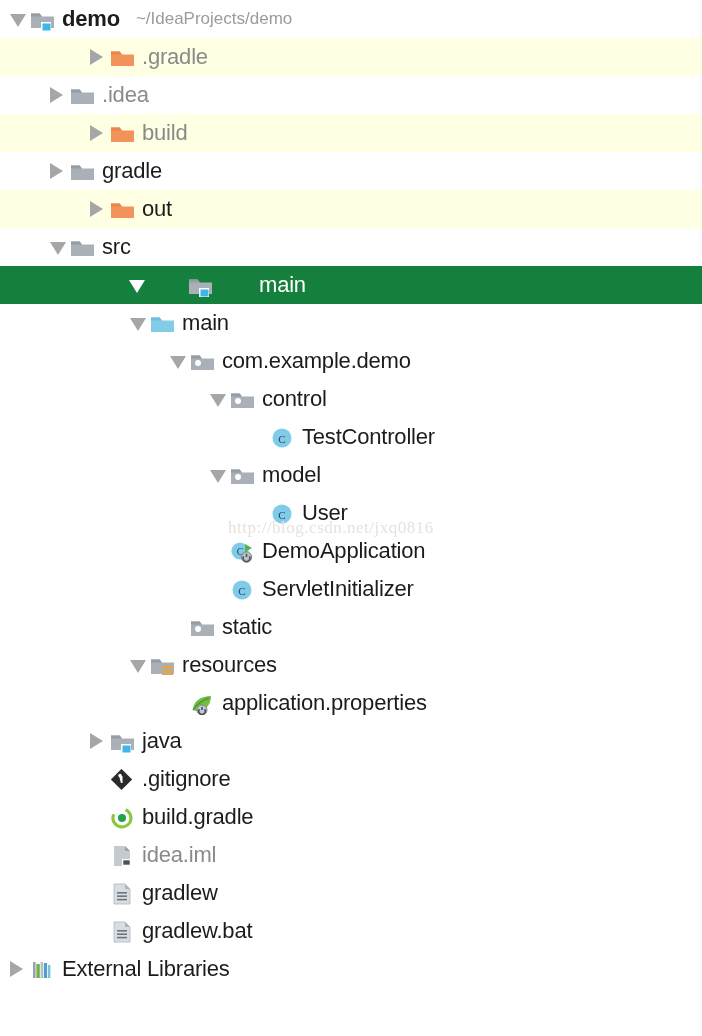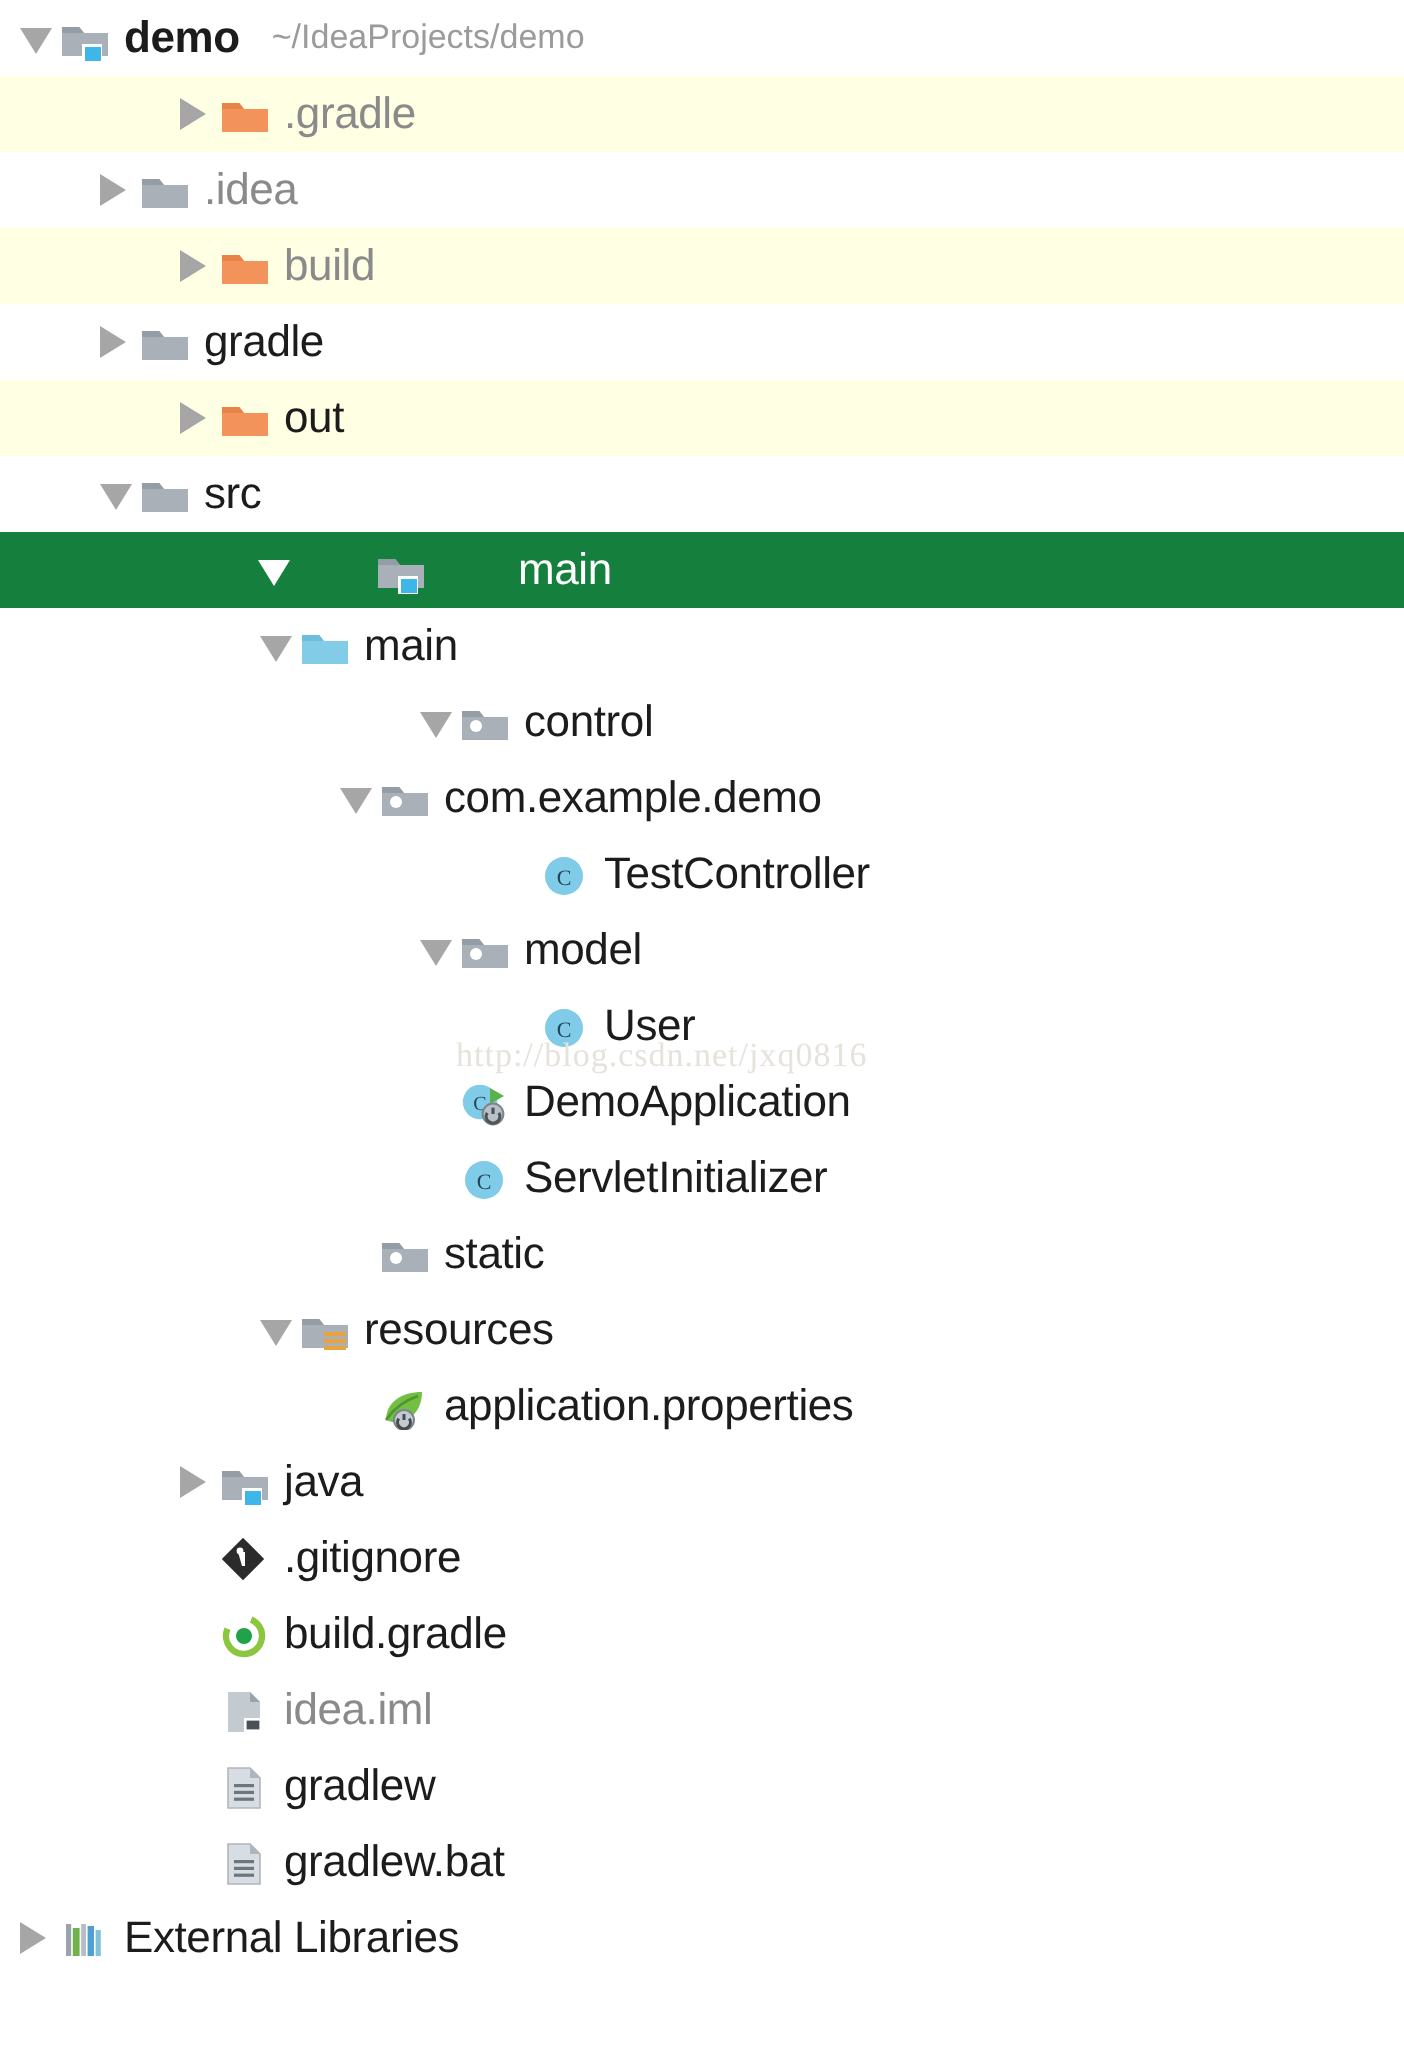--- a/index.html
+++ b/index.html
@@ -224,46 +224,46 @@
       </span>
       <span class="icon">
         <svg width="26" height="22" viewBox="0 0 26 22">
           <path d="M1 4.5 L1 19 L24 19 L24 7.5 L12 7.5 L9.6 4.5 Z" fill="#83cce8"></path>
           <path d="M1 4.5 L9.6 4.5 L12 7.5 L1 7.5 Z" fill="#6bbedd"></path>
         </svg>
       </span>
       <span class="label">main</span>
     </div>
     <div class="row">
+      <span class="indent" style="width: 166px;"></span>
+      <span class="twisty down">
+        <i></i>
+      </span>
+      <span class="icon">
+        <svg width="26" height="22" viewBox="0 0 26 22">
+          <path d="M1 4.5 L1 19 L24 19 L24 7.5 L12 7.5 L9.6 4.5 Z" fill="#a9b0b8"></path>
+          <path d="M1 4.5 L9.6 4.5 L12 7.5 L1 7.5 Z" fill="#949ca5"></path>
+          <circle cx="8" cy="12" r="3" fill="#ffffff"></circle>
+        </svg>
+      </span>
+      <span class="label">com.example.demo</span>
+    </div>
+    <div class="row">
       <span class="indent" style="width: 206px;"></span>
       <span class="twisty down">
         <i></i>
       </span>
       <span class="icon">
         <svg width="26" height="22" viewBox="0 0 26 22">
           <path d="M1 4.5 L1 19 L24 19 L24 7.5 L12 7.5 L9.6 4.5 Z" fill="#a9b0b8"></path>
           <path d="M1 4.5 L9.6 4.5 L12 7.5 L1 7.5 Z" fill="#949ca5"></path>
           <circle cx="8" cy="12" r="3" fill="#ffffff"></circle>
         </svg>
       </span>
       <span class="label">control</span>
-    </div>
-    <div class="row">
-      <span class="indent" style="width: 166px;"></span>
-      <span class="twisty down">
-        <i></i>
-      </span>
-      <span class="icon">
-        <svg width="26" height="22" viewBox="0 0 26 22">
-          <path d="M1 4.5 L1 19 L24 19 L24 7.5 L12 7.5 L9.6 4.5 Z" fill="#a9b0b8"></path>
-          <path d="M1 4.5 L9.6 4.5 L12 7.5 L1 7.5 Z" fill="#949ca5"></path>
-          <circle cx="8" cy="12" r="3" fill="#ffffff"></circle>
-        </svg>
-      </span>
-      <span class="label">com.example.demo</span>
     </div>
     <div class="row">
       <span class="indent" style="width: 246px;"></span>
       <span class="twisty none"></span>
       <span class="icon">
         <svg width="26" height="22" viewBox="0 0 26 22">
           <circle cx="12" cy="11" r="9.5" fill="#7fcbe8"></circle>
           <text x="12" y="15.5" font-size="11" font-family="Liberation Serif, serif" text-anchor="middle" fill="#24475c">C</text>
         </svg>
       </span>

